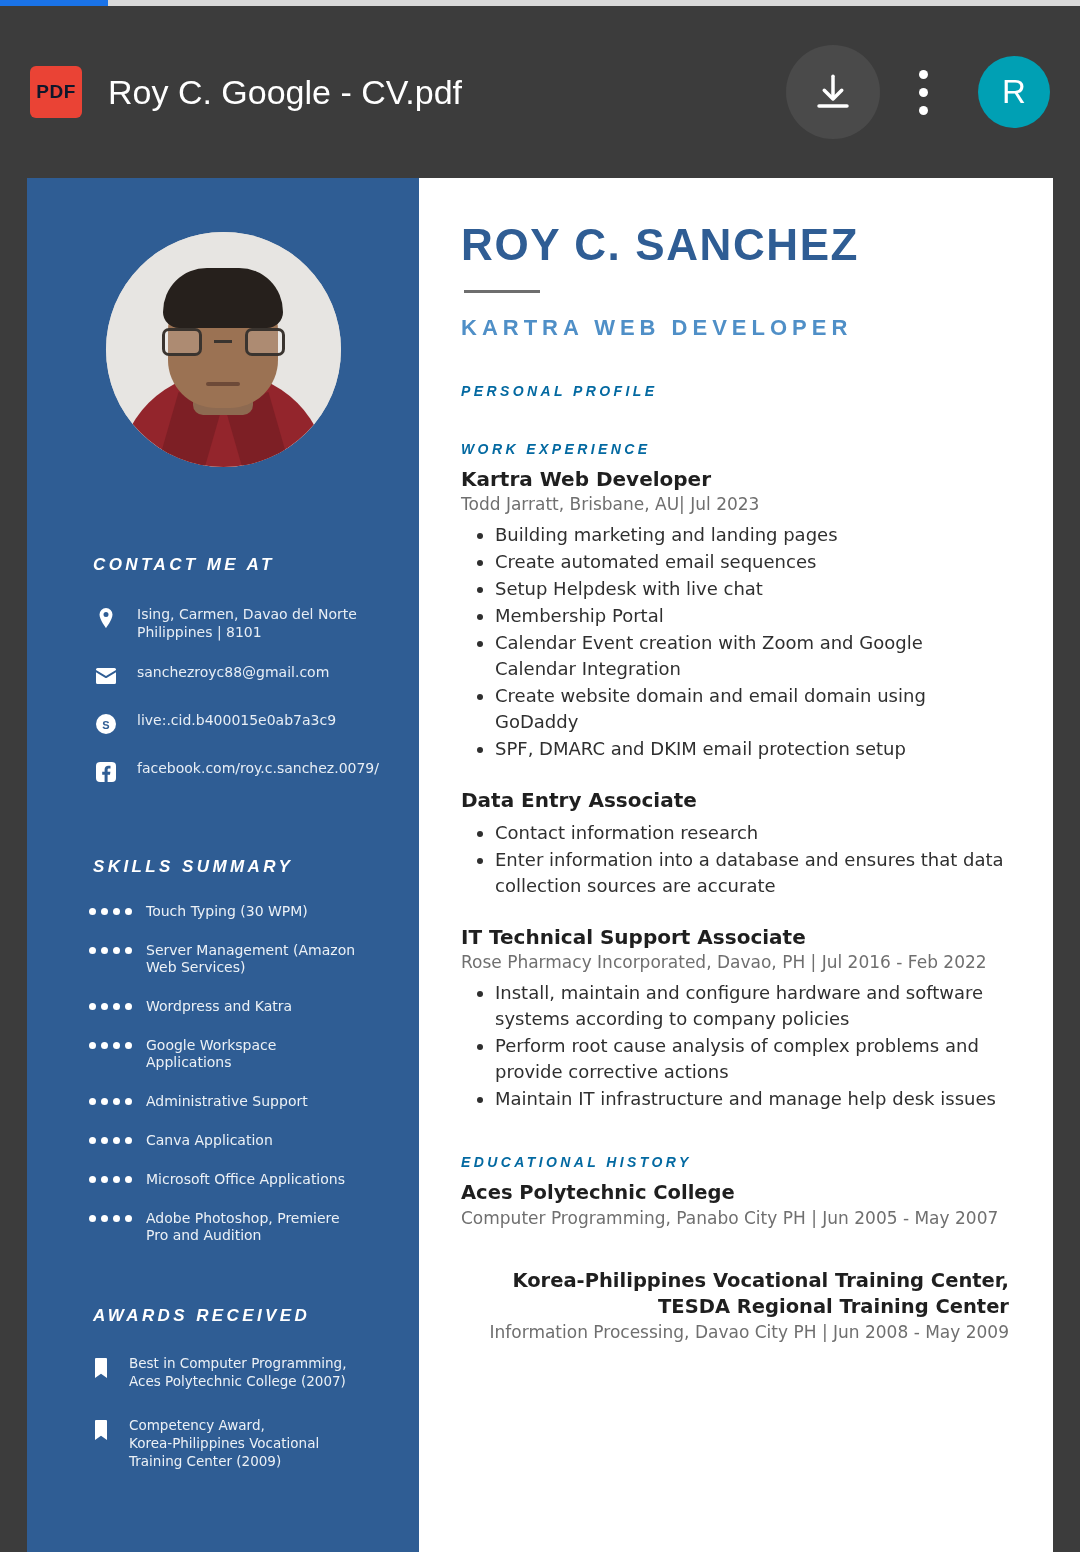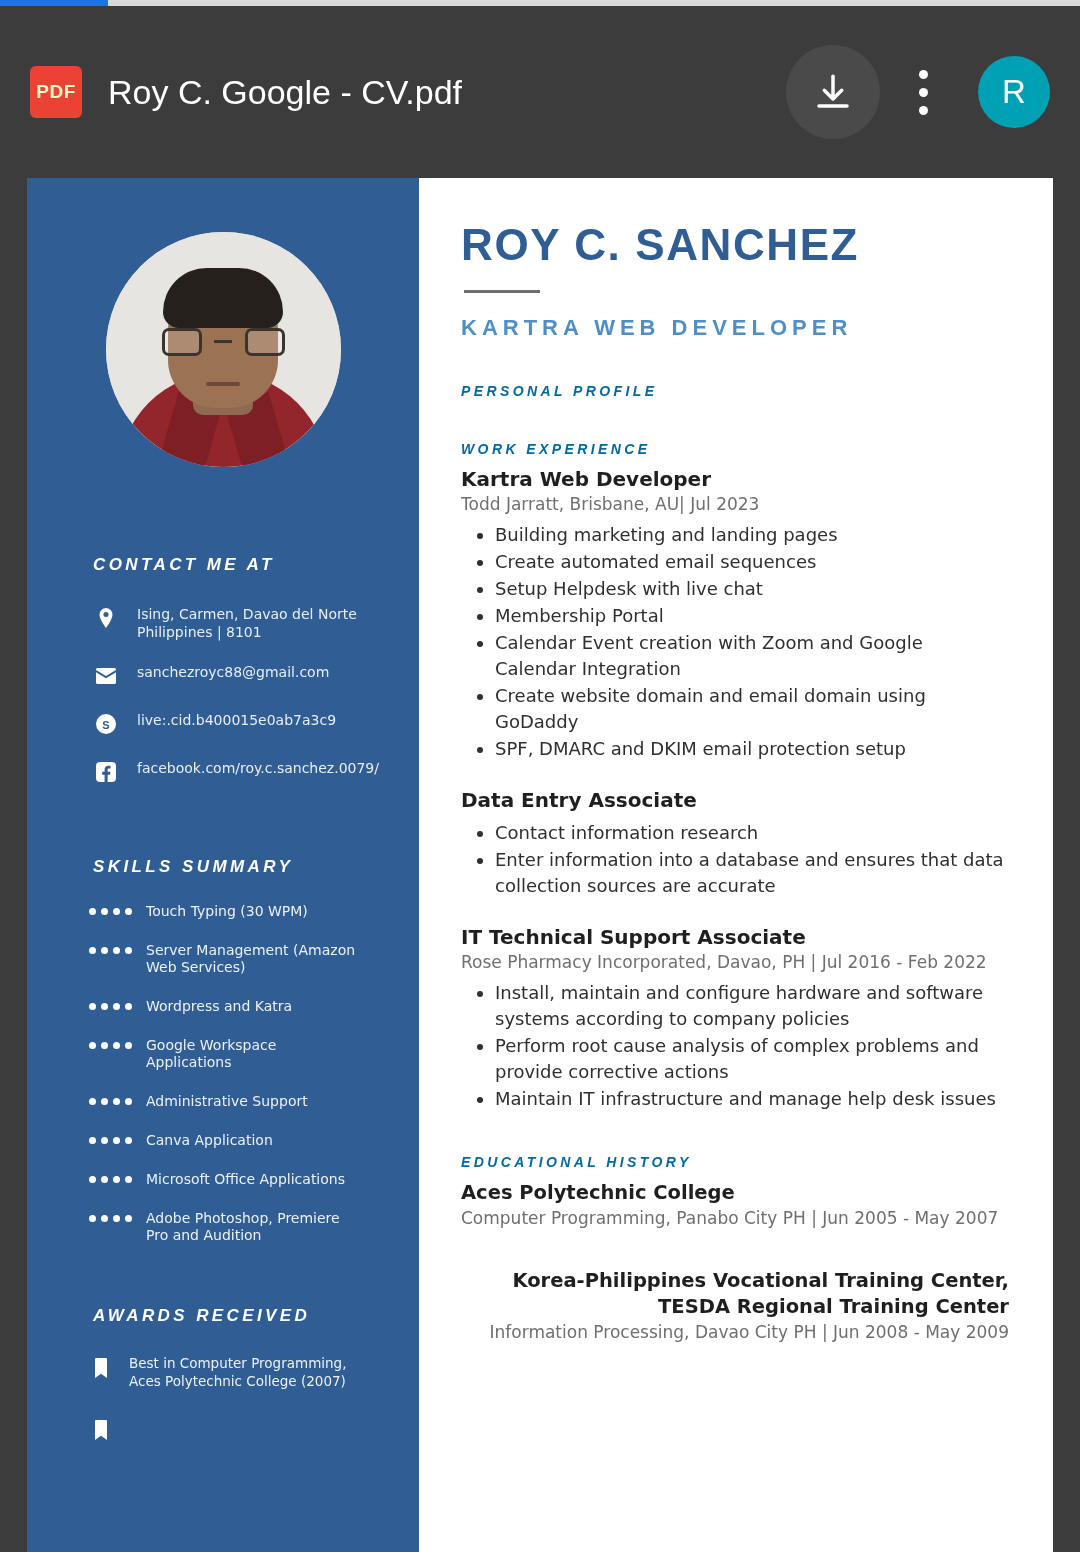--- a/index.html
+++ b/index.html
@@ -30,21 +30,21 @@
     background: #3c3c3c;
     display: flex;
     align-items: center;
     padding: 0 30px;
   }
   .pdf-badge {
     width: 52px; height: 52px;
     background: #ea4335;
     border-radius: 6px;
     display: flex; align-items: center; justify-content: center;
-    color: #fef9c3;
+    color: #0f172a;
     font-size: 19px;
     font-weight: bold;
     letter-spacing: 0.5px;
     flex: 0 0 auto;
   }
   .doc-title {
     margin-left: 26px;
     color: #ffffff;
     font-size: 34px;
     font-weight: 400;
@@ -477,20 +477,23 @@
             <span class="award-icon"><svg width="24" height="24" viewBox="0 0 24 24" fill="#ffffff">
                 <path d="M7 2h10a1 1 0 0 1 1 1v19l-6-4.3L6 22V3a1 1 0 0 1 1-1z"></path>
               </svg></span>
             <span class="award-text">Best in Computer Programming,
 Aces Polytechnic College (2007)</span>
           </div>
           <div class="award-row">
             <span class="award-icon"><svg width="24" height="24" viewBox="0 0 24 24" fill="#ffffff">
                 <path d="M7 2h10a1 1 0 0 1 1 1v19l-6-4.3L6 22V3a1 1 0 0 1 1-1z"></path>
               </svg></span>
+            <span class="award-text">Competency Award,
+Korea-Philippines Vocational
+Training Center (2009)</span>
           </div>
         </div>
     </div>
   </div>
 
   <div class="right-col">
     <div class="cv-name">ROY C. SANCHEZ</div>
     <div class="rule"></div>
     <div class="cv-role">KARTRA WEB DEVELOPER</div>
 

